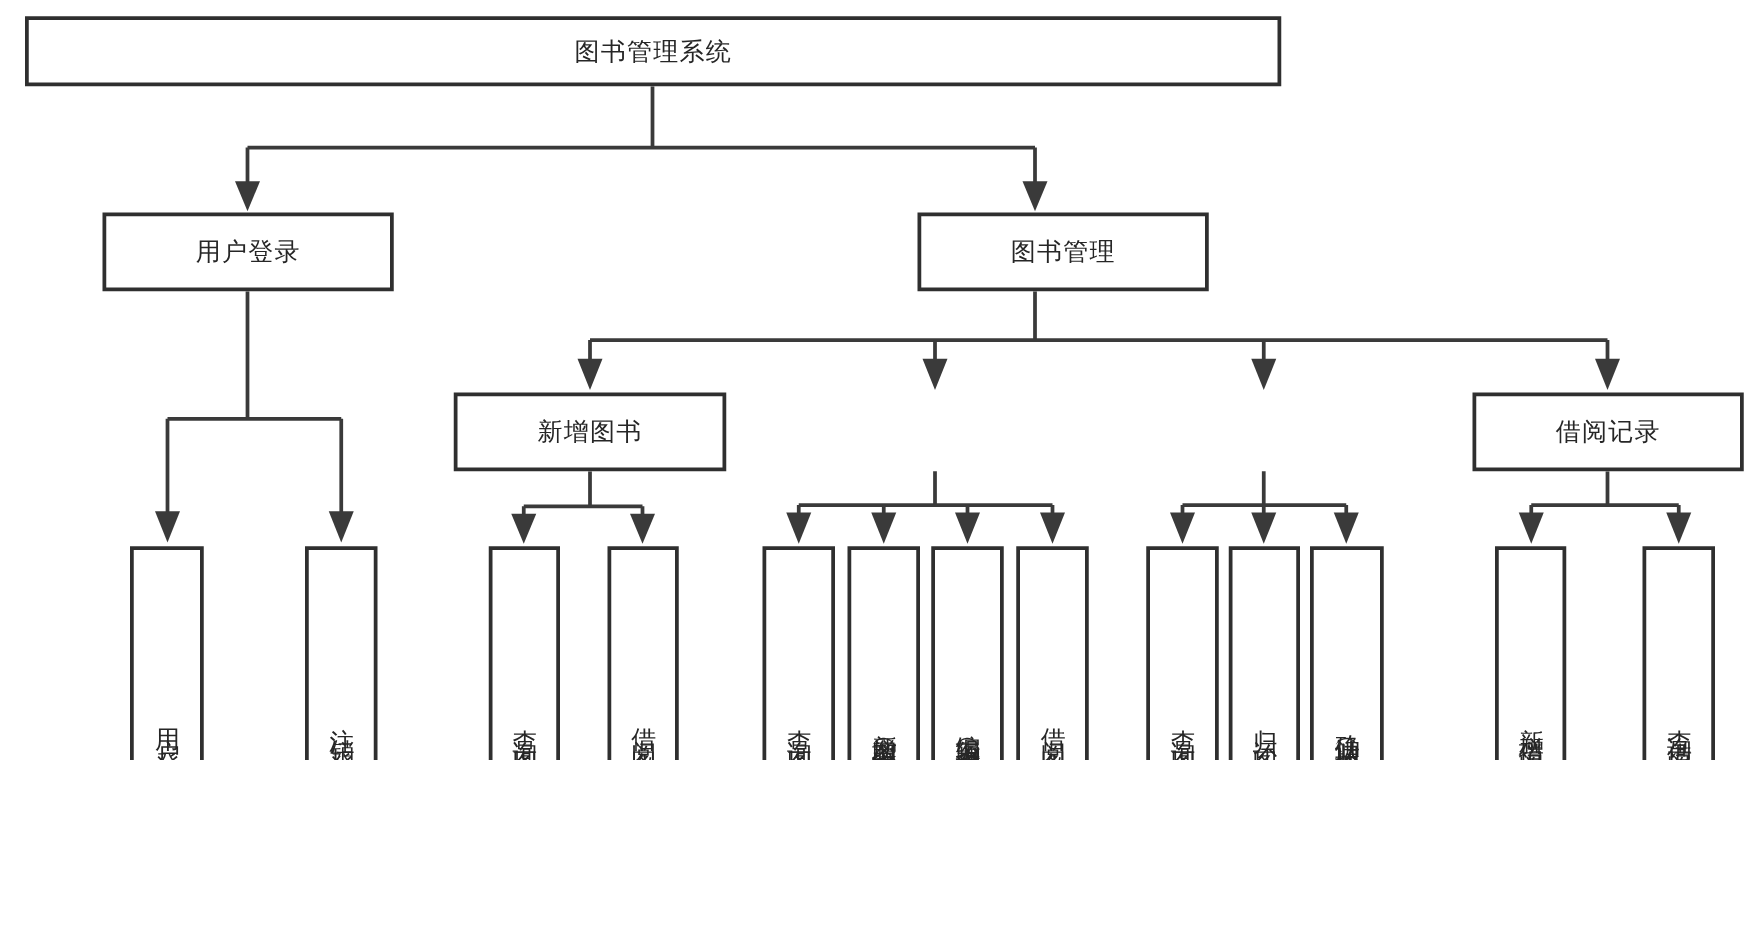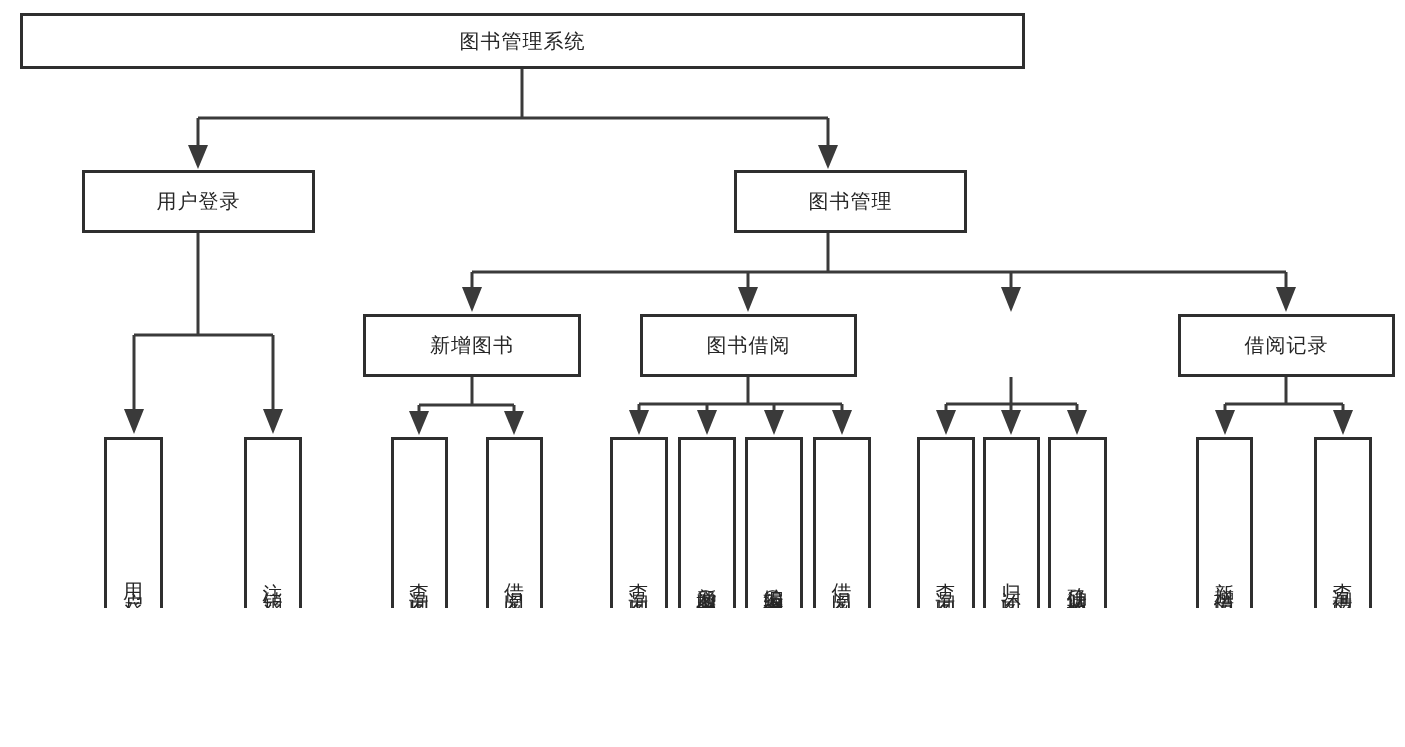--- a/index.html
+++ b/index.html
@@ -135,21 +135,20 @@
       <polygon points="1333,410 1353,410 1343,435"></polygon>
     </g>
   </svg>
 
   <div class="node" style="left:20px; top:13px; width:1005px; height:56px;">图书管理系统</div>
 
   <div class="node" style="left:82px; top:170px; width:233px; height:63px;">用户登录</div>
   <div class="node" style="left:734px; top:170px; width:233px; height:63px;">图书管理</div>
 
   <div class="node" style="left:363px; top:314px; width:218px; height:63px;">新增图书</div>
-  <div class="node" style="left:640px; top:314px; width:217px; height:63px;">图书借阅</div>
   <div class="node" style="left:1178px; top:314px; width:217px; height:63px;">借阅记录</div>
 
   <div class="node leaf" style="left:104px; top:437px; width:59px; height:296px;">
     <span>用户登录</span>
   </div>
   <div class="node leaf" style="left:244px; top:437px; width:58px; height:296px;">
     <span>注销登录</span>
   </div>
   <div class="node leaf" style="left:391px; top:437px; width:57px; height:296px;">
     <span>查询图书</span>

